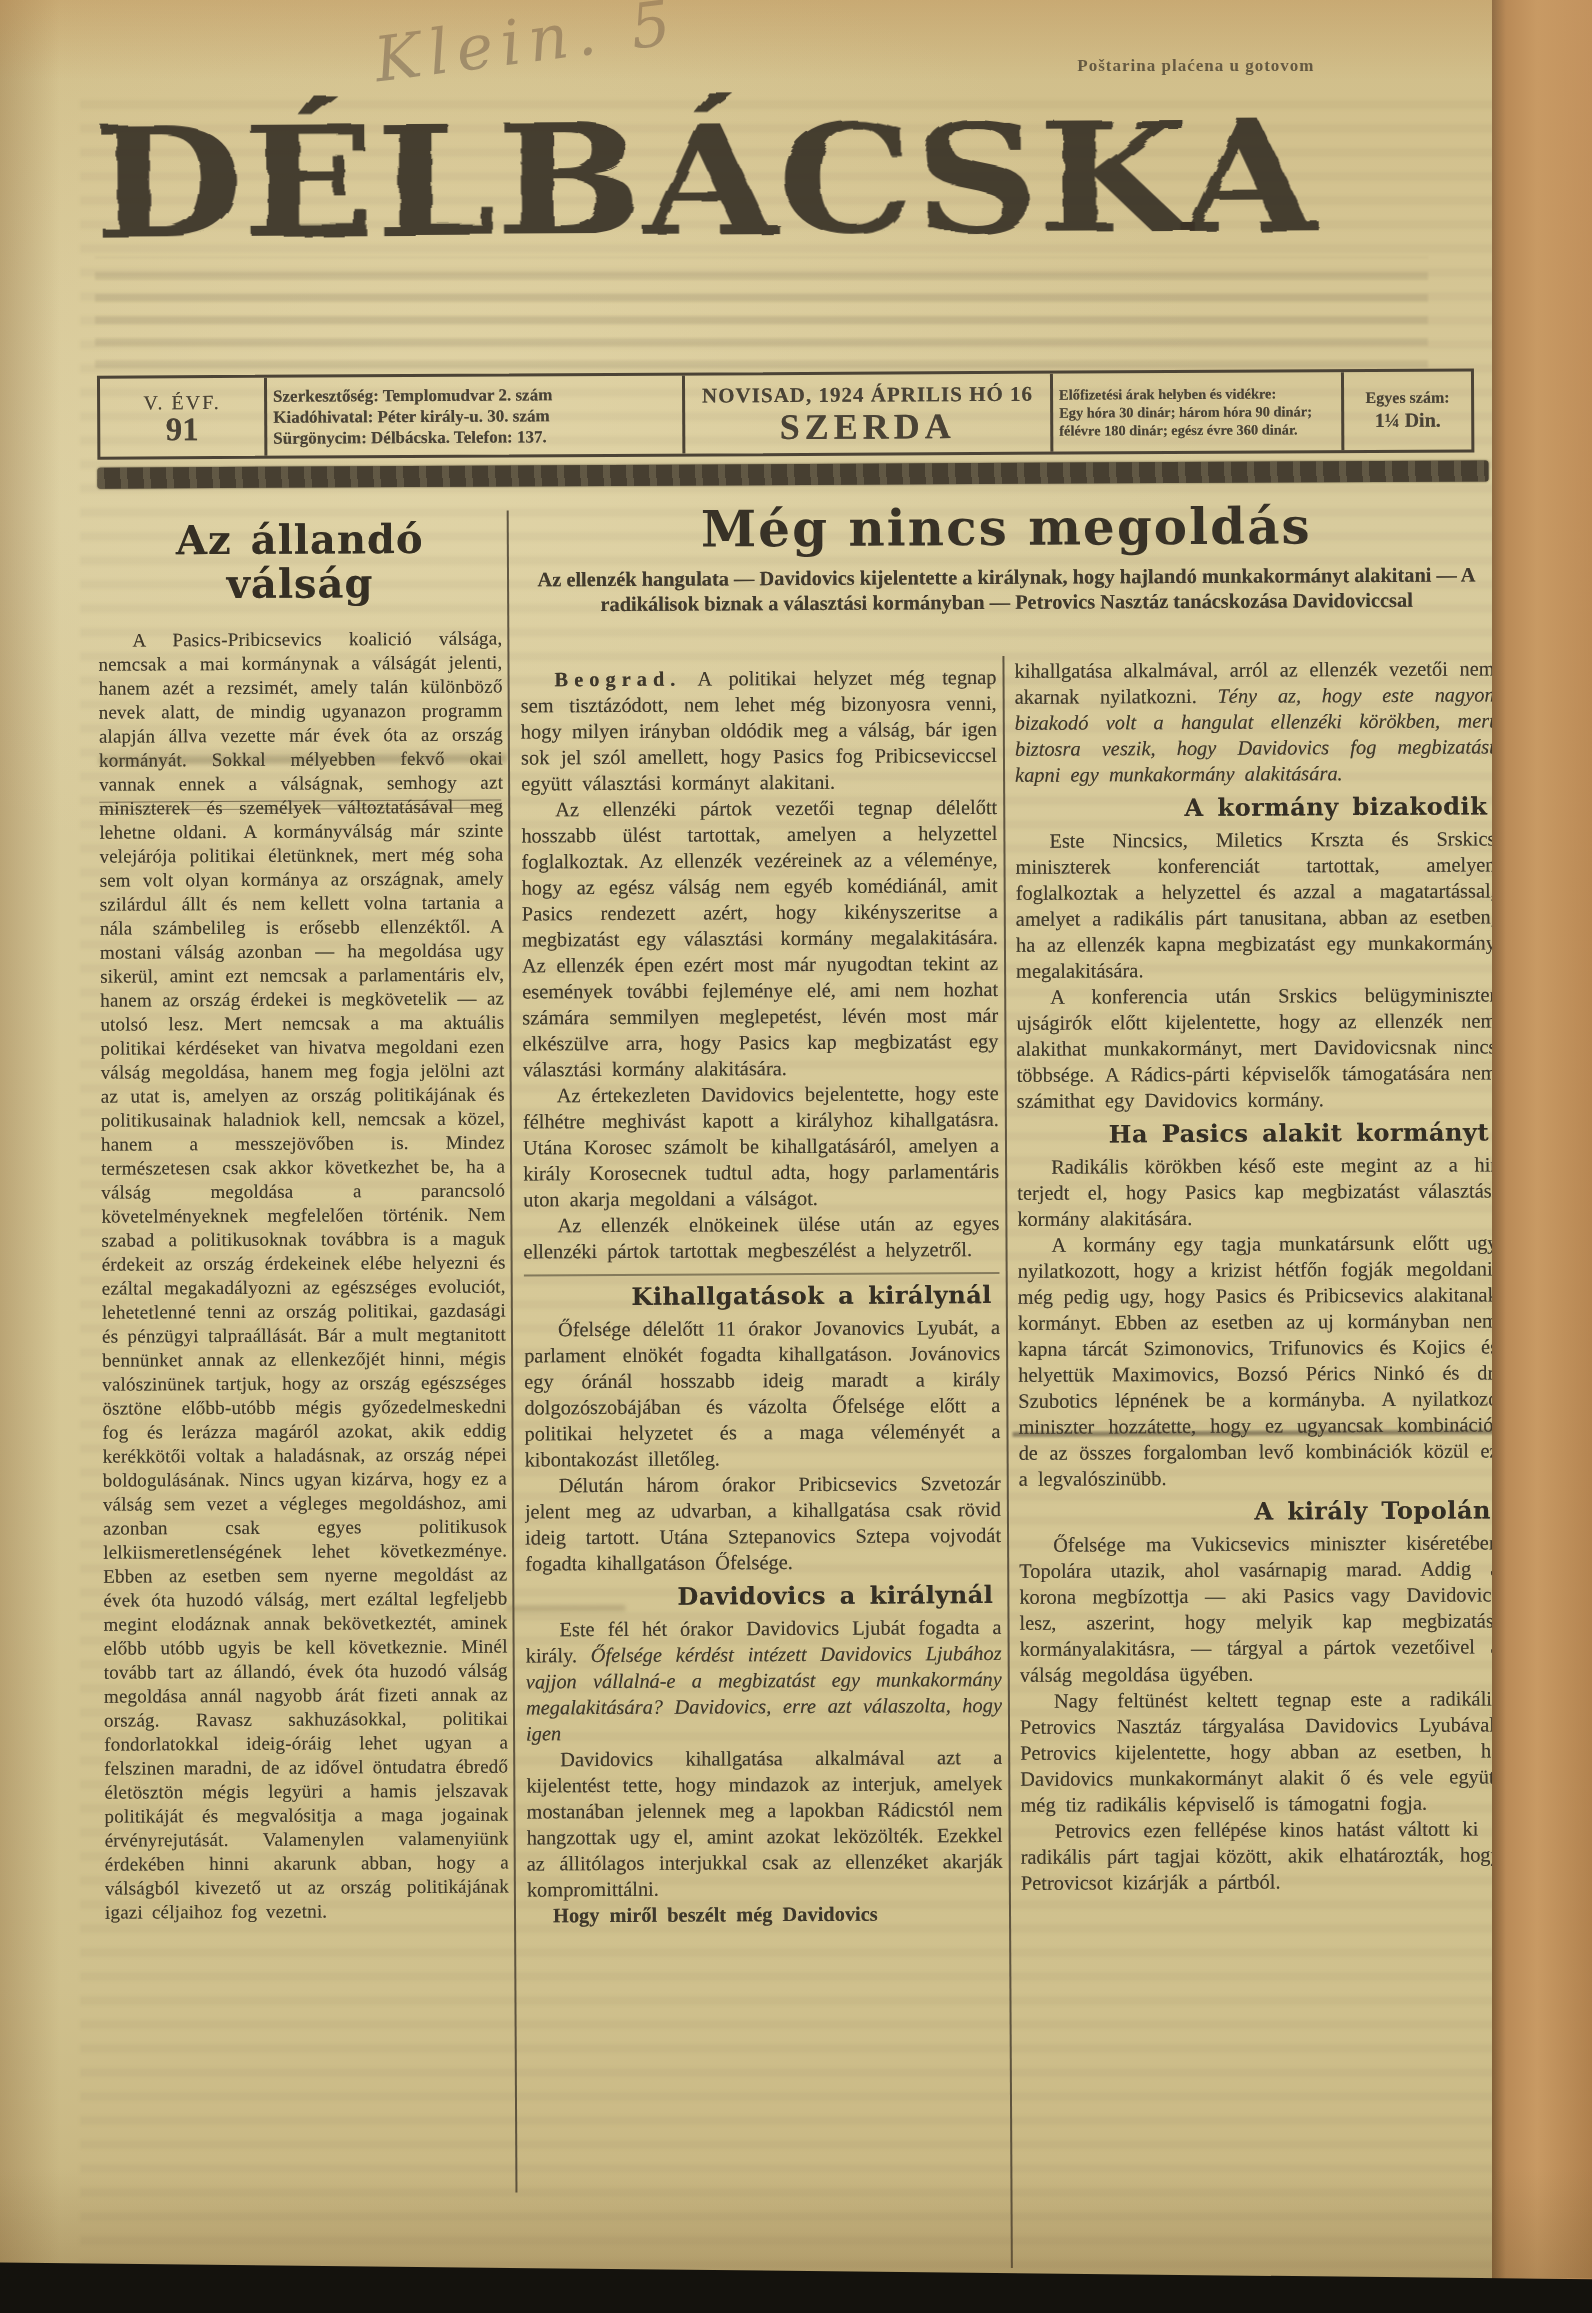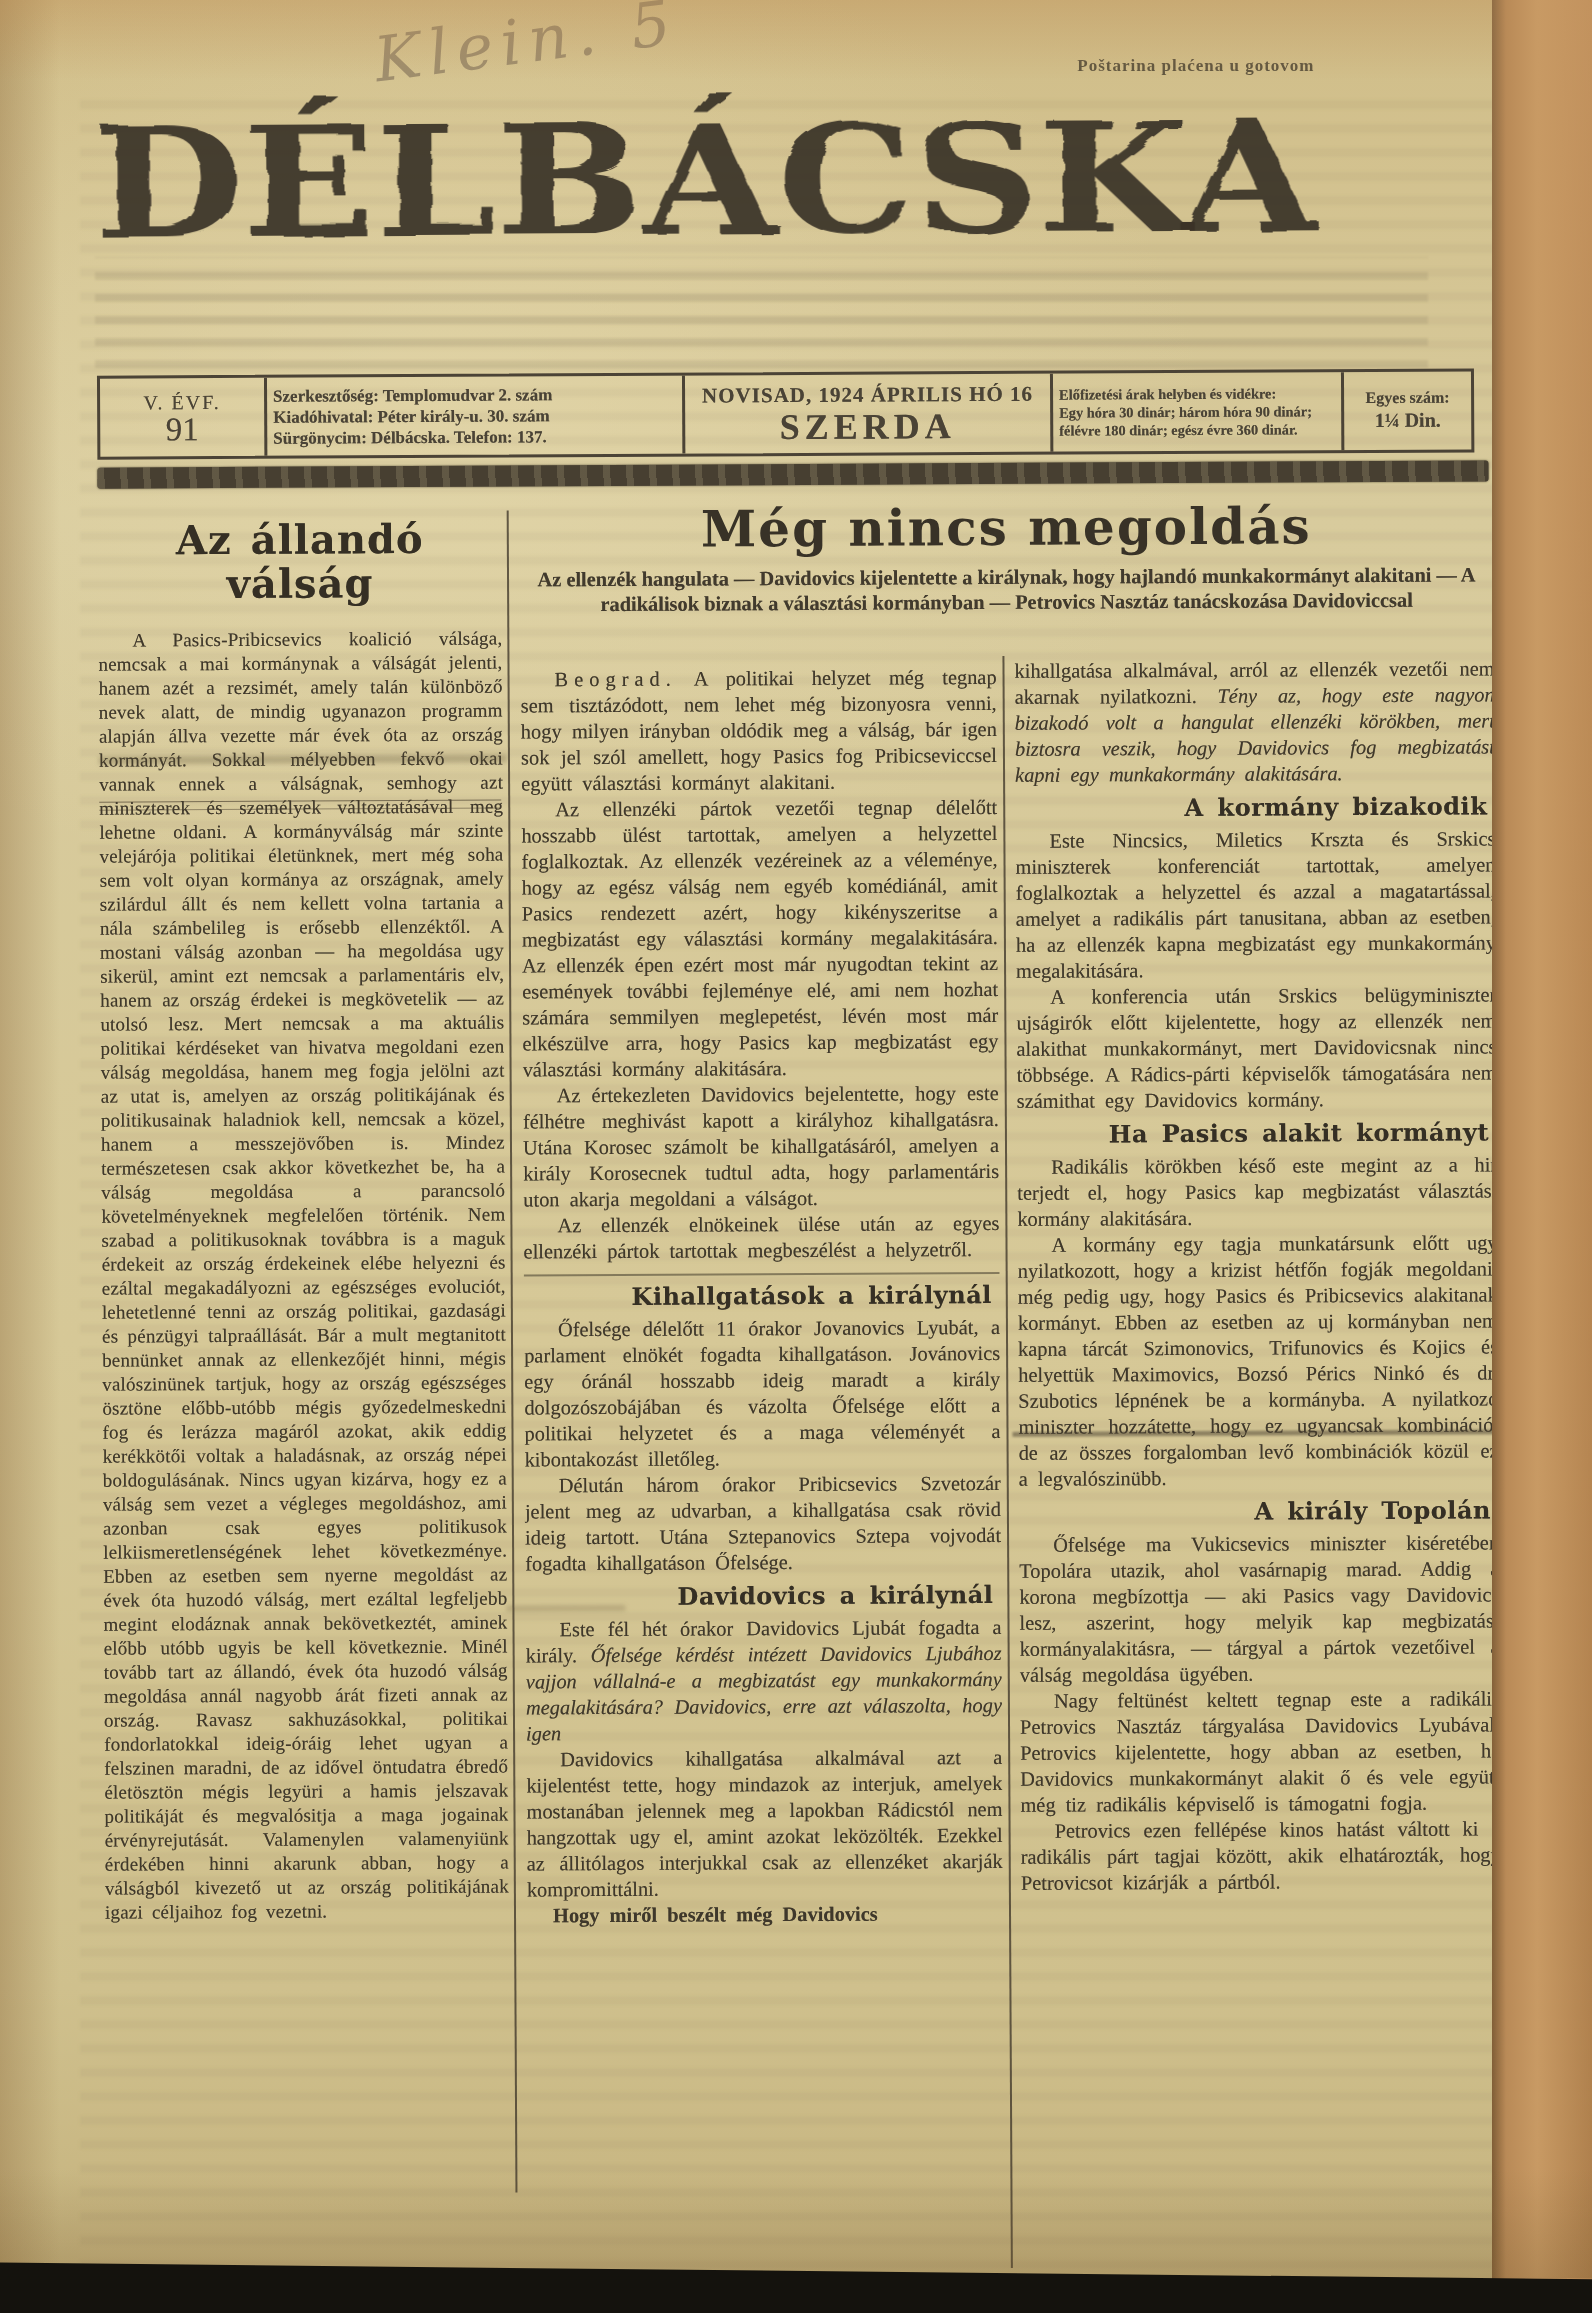--- a/index.html
+++ b/index.html
@@ -37,21 +37,21 @@
   
   .masthead{position:absolute;left:88px;top:88px;width:1239px;height:177px;}
   
   .infobar{position:absolute;left:95px;top:372px;width:1377px;height:84px;display:flex;
     border:3px solid #4b4336;box-sizing:border-box;color:#4a4336;}
   .cell{border-right:3px solid #4b4336;box-sizing:border-box;display:flex;flex-direction:column;
     align-items:center;justify-content:center;padding:2px 6px;}
   .cell:last-child{border-right:none;}
   .c-vol{width:167px;}
   .vol-label{font-size:20px;font-weight:normal;letter-spacing:2px;}
-  .vol-num{font-size:33px;font-weight:normal;line-height:30px;}
+  .vol-num{font-size:33px;font-weight:bold;line-height:30px;}
   .c-ed{width:418px;align-items:flex-start;}
   .ed-line{font-size:17px;font-weight:bold;line-height:21px;white-space:nowrap;}
   .c-date{width:368px;}
   .date-line{font-size:21px;font-weight:bold;letter-spacing:1px;white-space:nowrap;}
   .date-day{font-size:36px;font-weight:bold;letter-spacing:5px;line-height:38px;text-align:right;}
   .c-sub{width:291px;align-items:flex-start;}
   .sub-line{font-size:14.4px;font-weight:bold;line-height:18px;white-space:nowrap;}
   .c-price{flex:1;align-items:center;}
   .price-label{font-size:16px;font-weight:bold;}
   .price-val{font-size:20px;font-weight:bold;line-height:26px;}
@@ -72,21 +72,21 @@
   .hl-main{font-family:"DejaVu Serif",serif;font-size:50px;font-weight:bold;letter-spacing:2px;
     line-height:54px;margin:0 0 10px 0;}
   .subhead{font-size:20.4px;font-weight:bold;line-height:25px;text-align:center;
     padding:0 14px;color:#413a2d;}
   .col2{left:517px;top:665px;width:476px;height:1604px;font-size:20.4px;line-height:26px;word-spacing:5px;}
   .col3{left:1011px;top:659px;width:480px;height:1617px;font-size:20.4px;line-height:26px;word-spacing:5px;}
   .col p{margin:0;text-indent:34px;}
   .col p.noindent{text-indent:0;}
   .col p.boldline{font-weight:bold;text-indent:26px;text-align:left;}
   .it{font-style:italic;}
-  .spaced{letter-spacing:6px;font-weight:normal;}
+  .spaced{letter-spacing:6px;font-weight:bold;}
   .subsub{font-family:"DejaVu Serif",serif;font-size:24px;font-weight:bold;text-align:right;
     padding-right:8px;margin:8px 0 6px 0;color:#352f24;letter-spacing:0.5px;text-indent:0;}
   .hrule{height:2px;background:rgba(66,58,44,.55);margin:10px 0 2px 0;}
   
   .col, .subhead, .infobar{text-shadow:0 0 0.6px rgba(62,54,40,.55);}
   
   .streak1{position:absolute;left:95px;top:753px;width:408px;height:8px;background:rgba(86,74,52,.28);filter:blur(2px);}
   .dbl-rule{position:absolute;left:95px;top:798px;width:402px;height:7px;
     border-top:1.5px solid rgba(70,60,44,.65);border-bottom:1.5px solid rgba(70,60,44,.5);}
   .streak2{position:absolute;left:1005px;top:1433px;width:490px;height:5px;background:rgba(70,60,44,.5);filter:blur(0.8px);}

